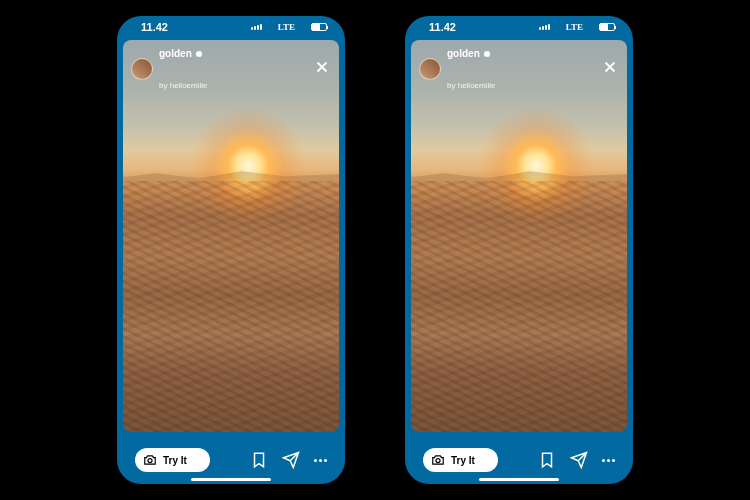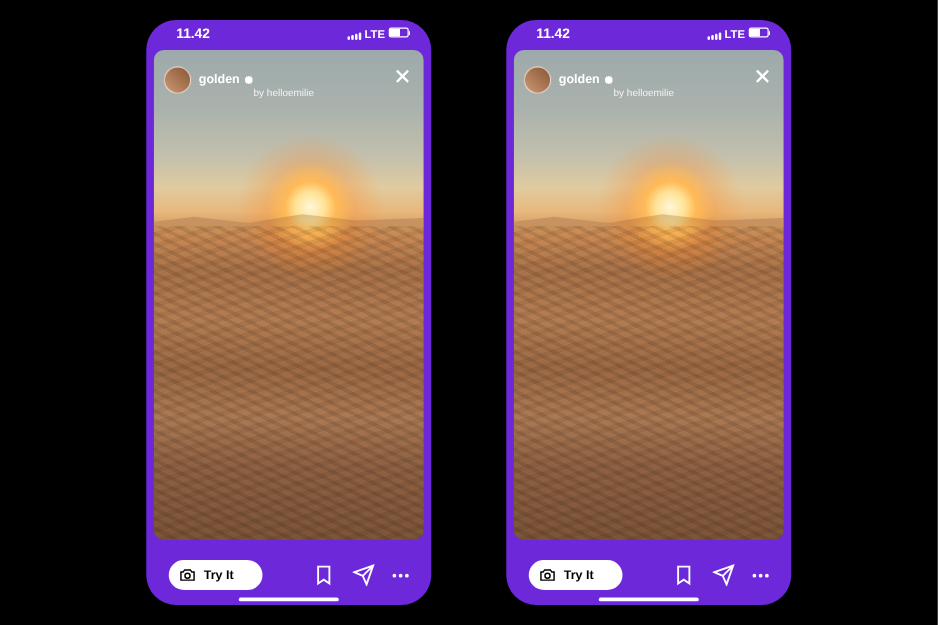--- a/index.html
+++ b/index.html
@@ -9,36 +9,36 @@
     background: #000;
     display: flex;
     justify-content: center;
     align-items: center;
     gap: 60px;
     font-family: -apple-system, BlinkMacSystemFont, "Segoe UI", sans-serif;
   }
   .phone {
     width: 228px;
     height: 468px;
-    background: #6d28d9;
+    background: #0369a1;
     position: relative;
     border-radius: 24px;
     overflow: hidden;
   }
   .status-bar {
     height: 22px;
     display: flex;
     justify-content: space-between;
     align-items: center;
     padding: 0 18px 0 24px;
     color: #fff;
     font-size: 11px;
     font-weight: 600;
   }
-  .status-right { display: flex; gap: 3px; font-size: 9px; }
+  .status-right { display: flex; align-items: center; gap: 16px; font-size: 9px; font-family: Liberation Serif, serif; }
   .signal-dots { display: flex; gap: 1px; align-items: flex-end; }
   .signal-dots span { width: 2px; background: #fff; border-radius: 1px; }
   .signal-dots span:nth-child(1){height:3px} .signal-dots span:nth-child(2){height:4px}
   .signal-dots span:nth-child(3){height:5px} .signal-dots span:nth-child(4){height:6px}
   .battery { width: 16px; height: 8px; border: 1px solid #fff; border-radius: 2px; position: relative; }
   .battery::after { content:""; position:absolute; right:-2px; top:2px; width:1px; height:3px; background:#fff; }
   .battery-fill { width: 60%; height: 100%; background: #fff; }
   .story {
     position: relative;
     height: 392px;
@@ -70,21 +70,21 @@
   }
   .story-header {
     position: absolute; top: 8px; left: 8px; right: 8px;
     display: flex; align-items: center; justify-content: space-between;
   }
   .filter-info { display: flex; align-items: center; gap: 6px; }
   .avatar {
     width: 22px; height: 22px; border-radius: 50%;
     background: linear-gradient(45deg,#c97,#853); border: 1px solid rgba(255,255,255,0.6);
   }
-  .filter-text { display: flex; line-height: 1.1; }
+  .filter-text { display: flex; flex-direction: column; line-height: 1.1; }
   .filter-name { color: #fff; font-size: 10px; font-weight: 600; display:flex; align-items:center; gap:3px;}
   .verified { width:8px; height:8px; }
   .filter-author { color: rgba(255,255,255,0.85); font-size: 8px; margin-top: 23px; }
   .close-btn { color: #fff; cursor: pointer; }
   .close-btn svg { width: 18px; height: 18px; }
   .bottom-bar {
     position: absolute; left: 0; right: 0; bottom: 12px;
     display: flex; align-items: center; justify-content: space-between;
     padding: 0 18px;
   }

